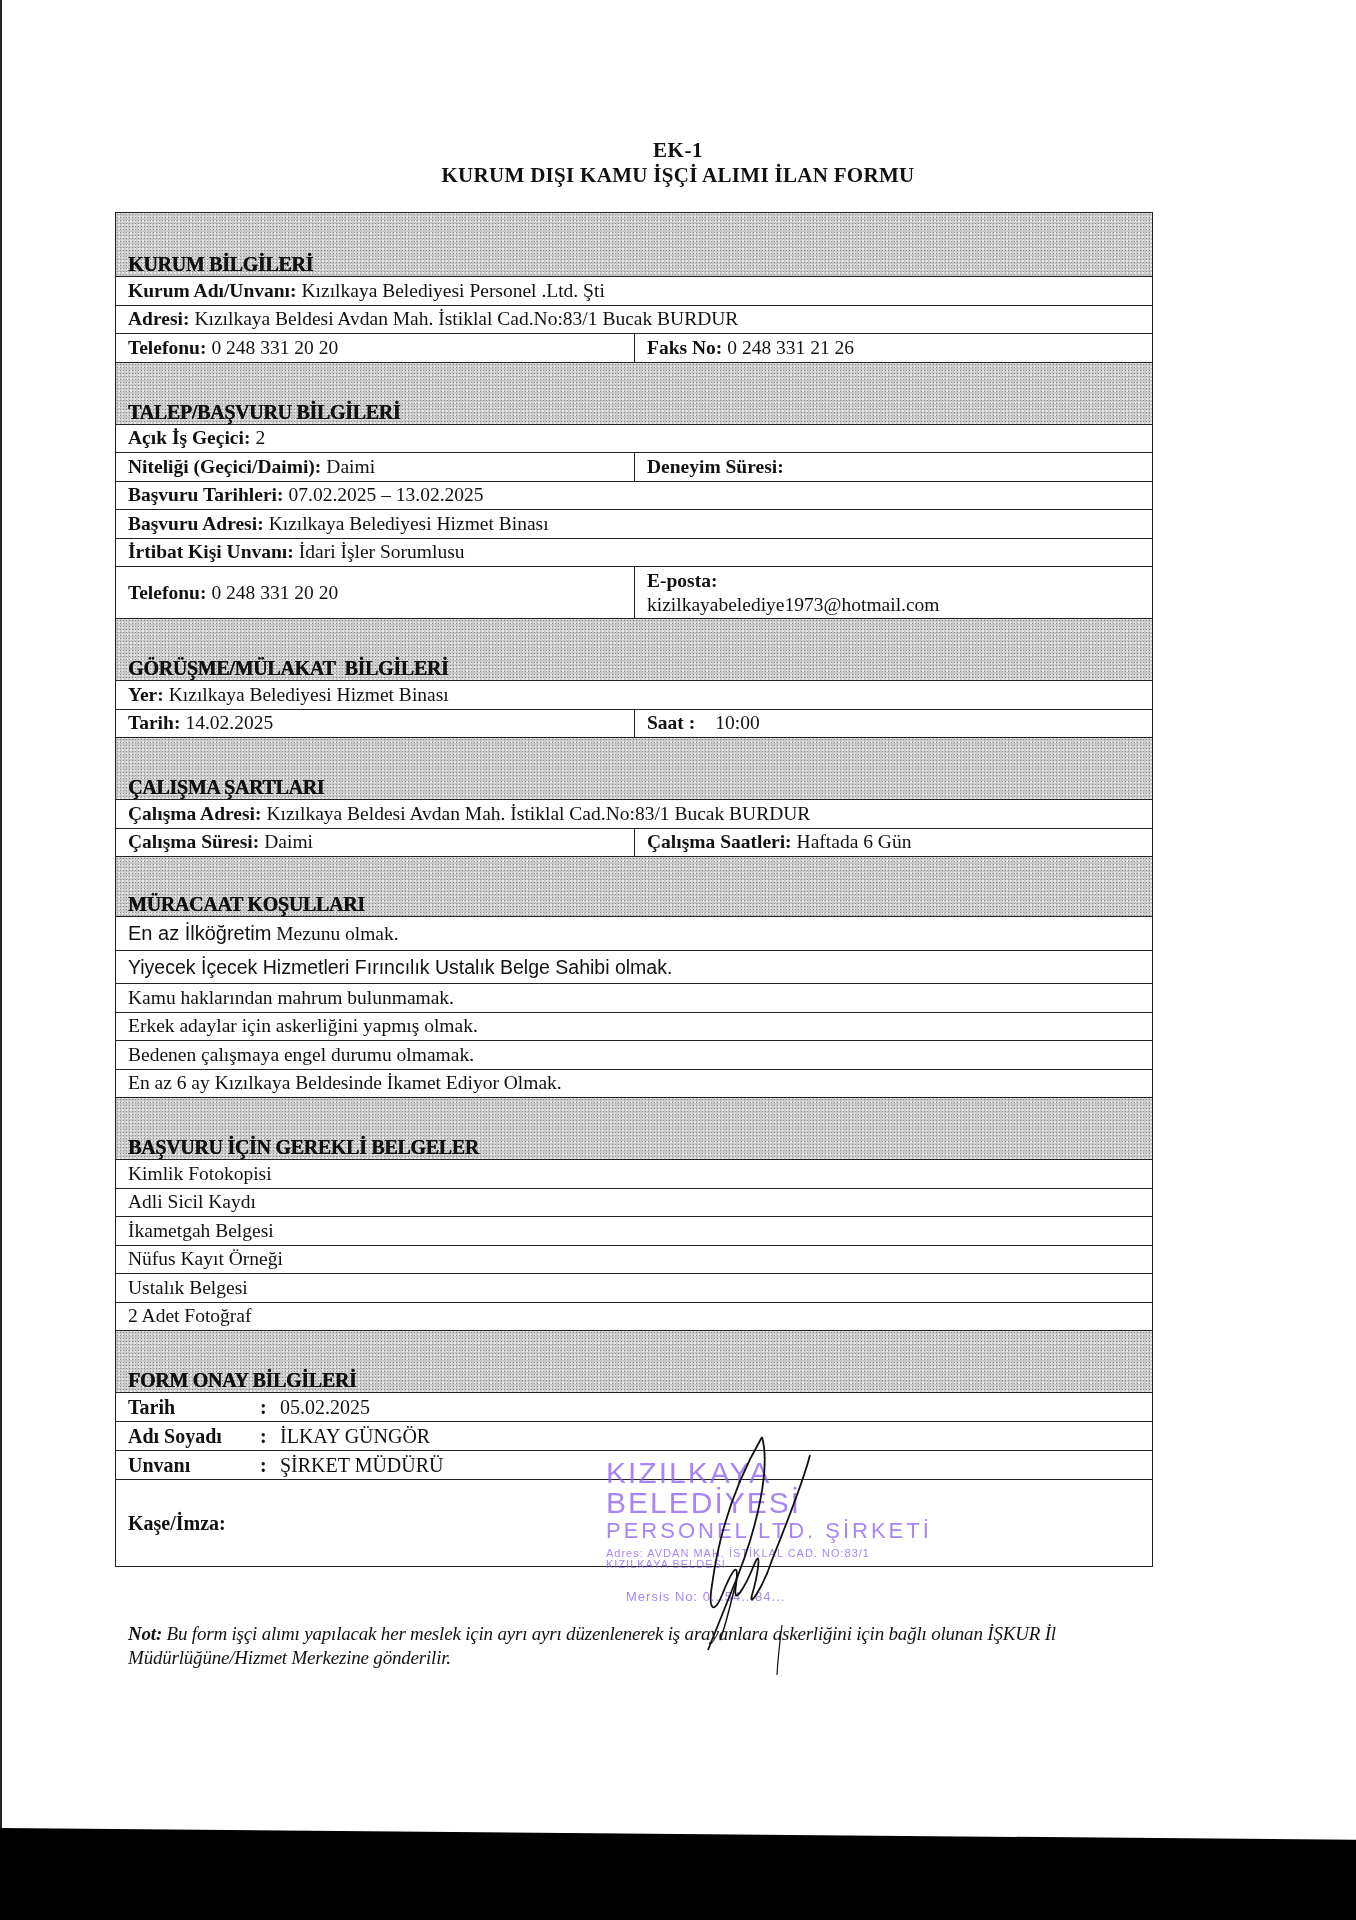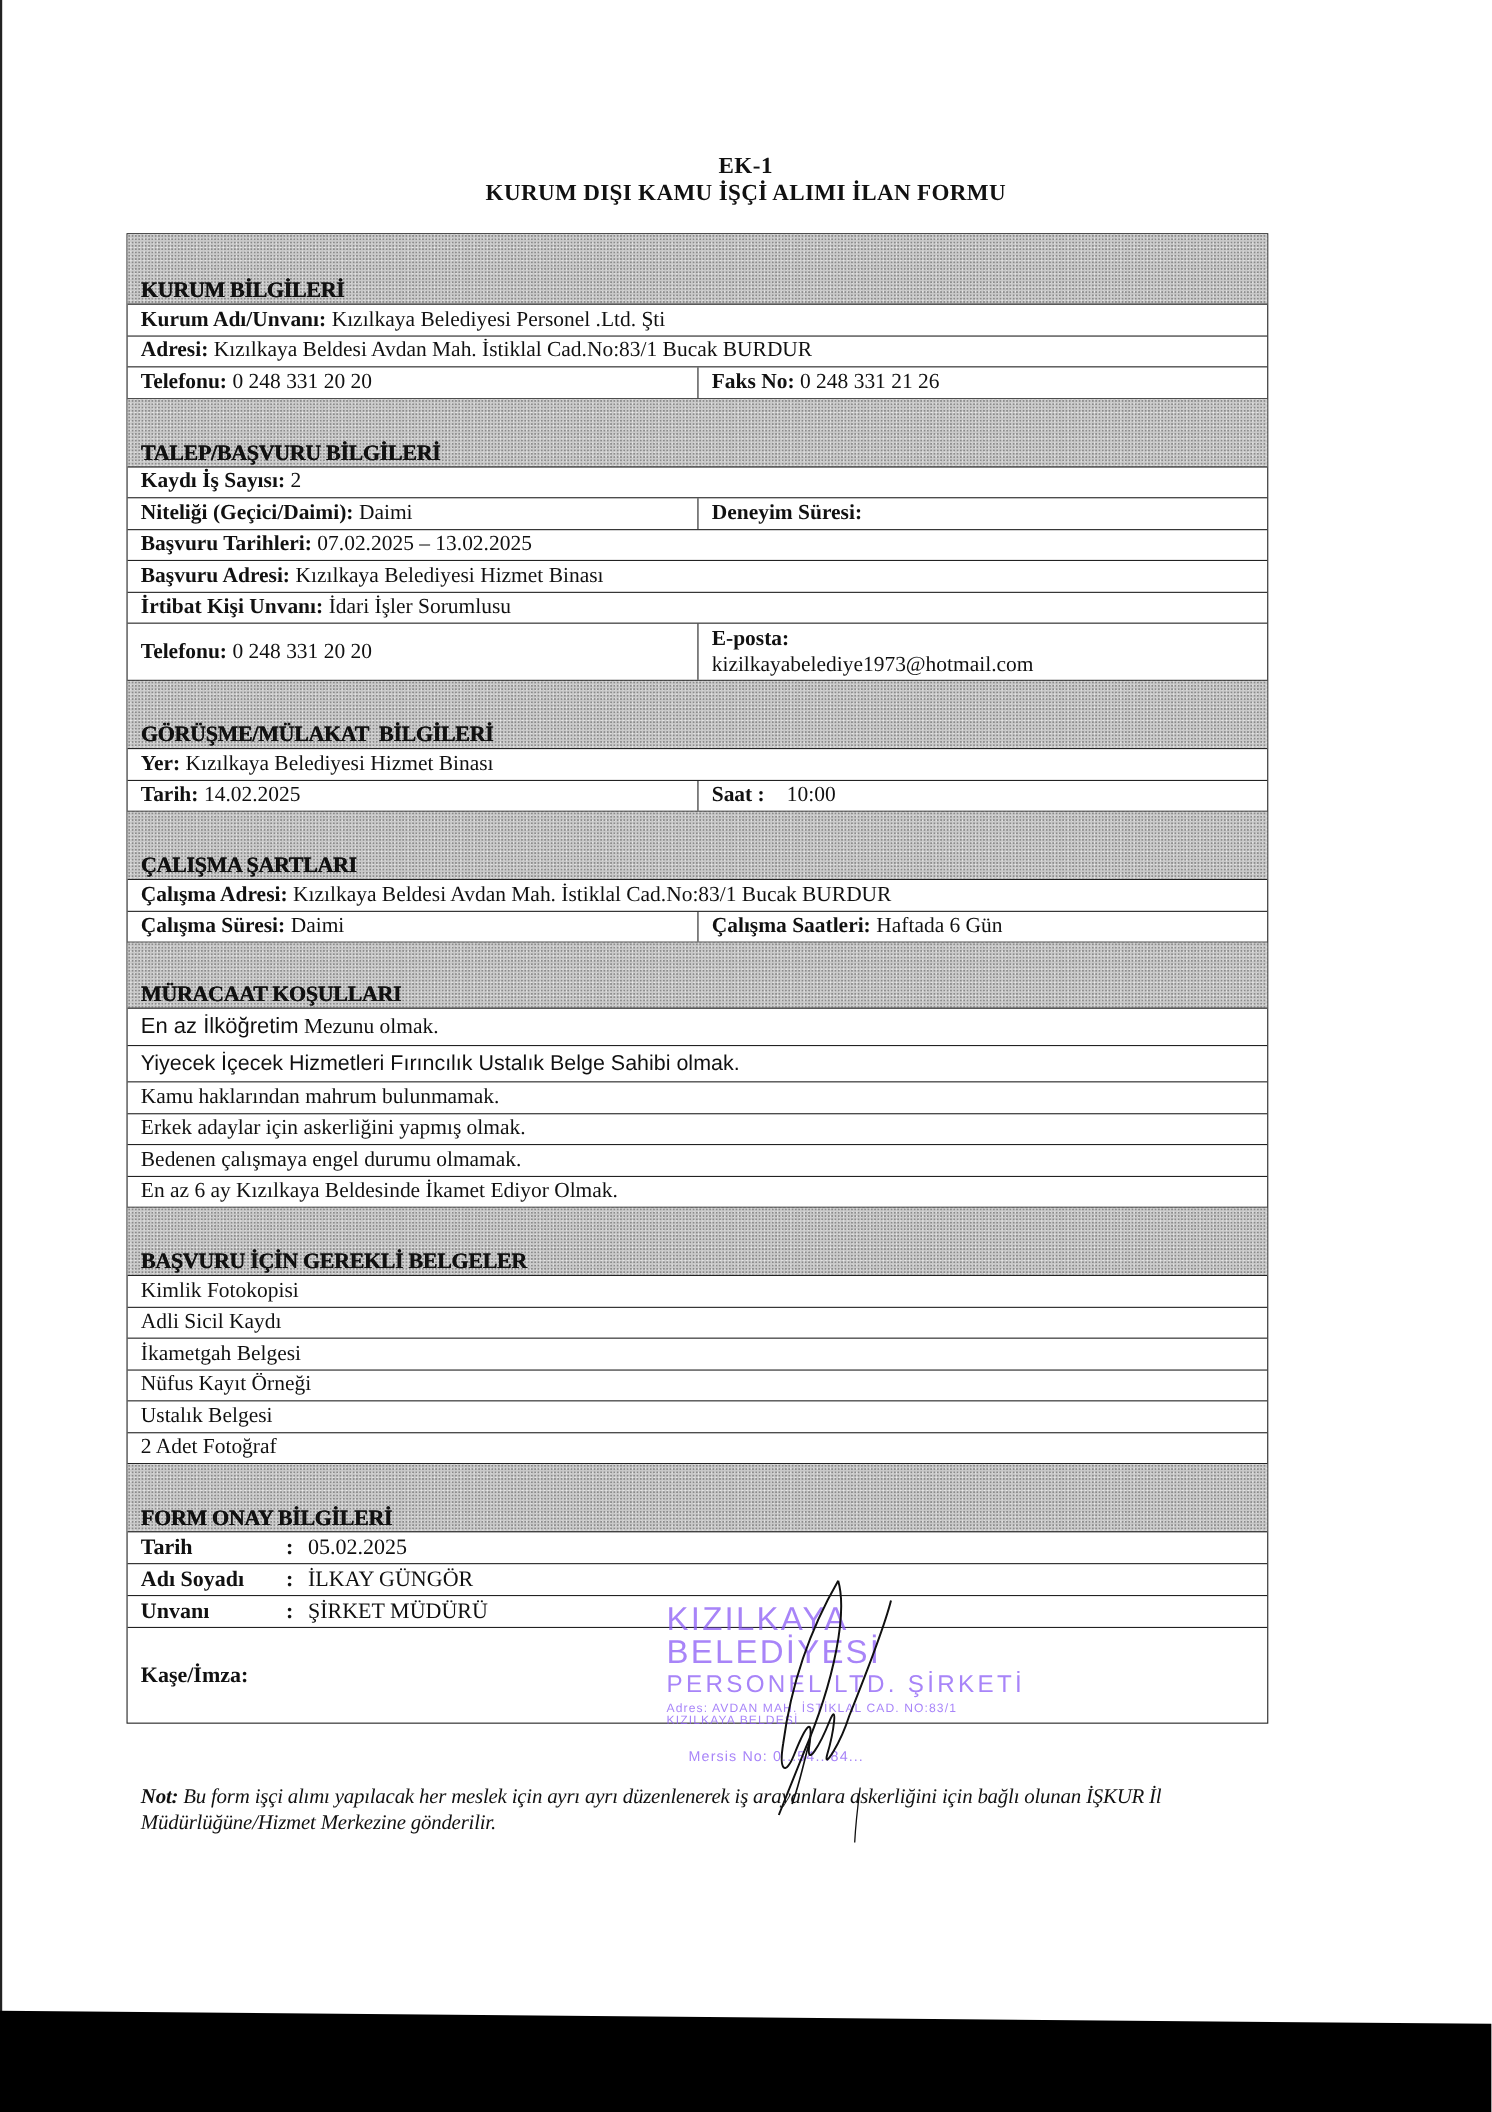--- a/index.html
+++ b/index.html
@@ -106,21 +106,21 @@
       <span class="lbl">Faks No:</span>
         <span>0 248 331 21 26</span>
     </div>
   </div>
 
   <div class="section-header">
     <span>TALEP/BAŞVURU BİLGİLERİ</span>
   </div>
   <div class="row">
     <div class="cell right">
-      <span class="lbl">Kaydı İş Sayısı:</span>
+      <span class="lbl">Açık İş Geçici:</span>
         <span>2</span>
     </div>
   </div>
   <div class="row">
     <div class="cell left">
       <span class="lbl">Niteliği (Geçici/Daimi):</span>
         <span>Daimi</span>
     </div>
     <div class="cell right">
       <span class="lbl">Deneyim Süresi:</span>

